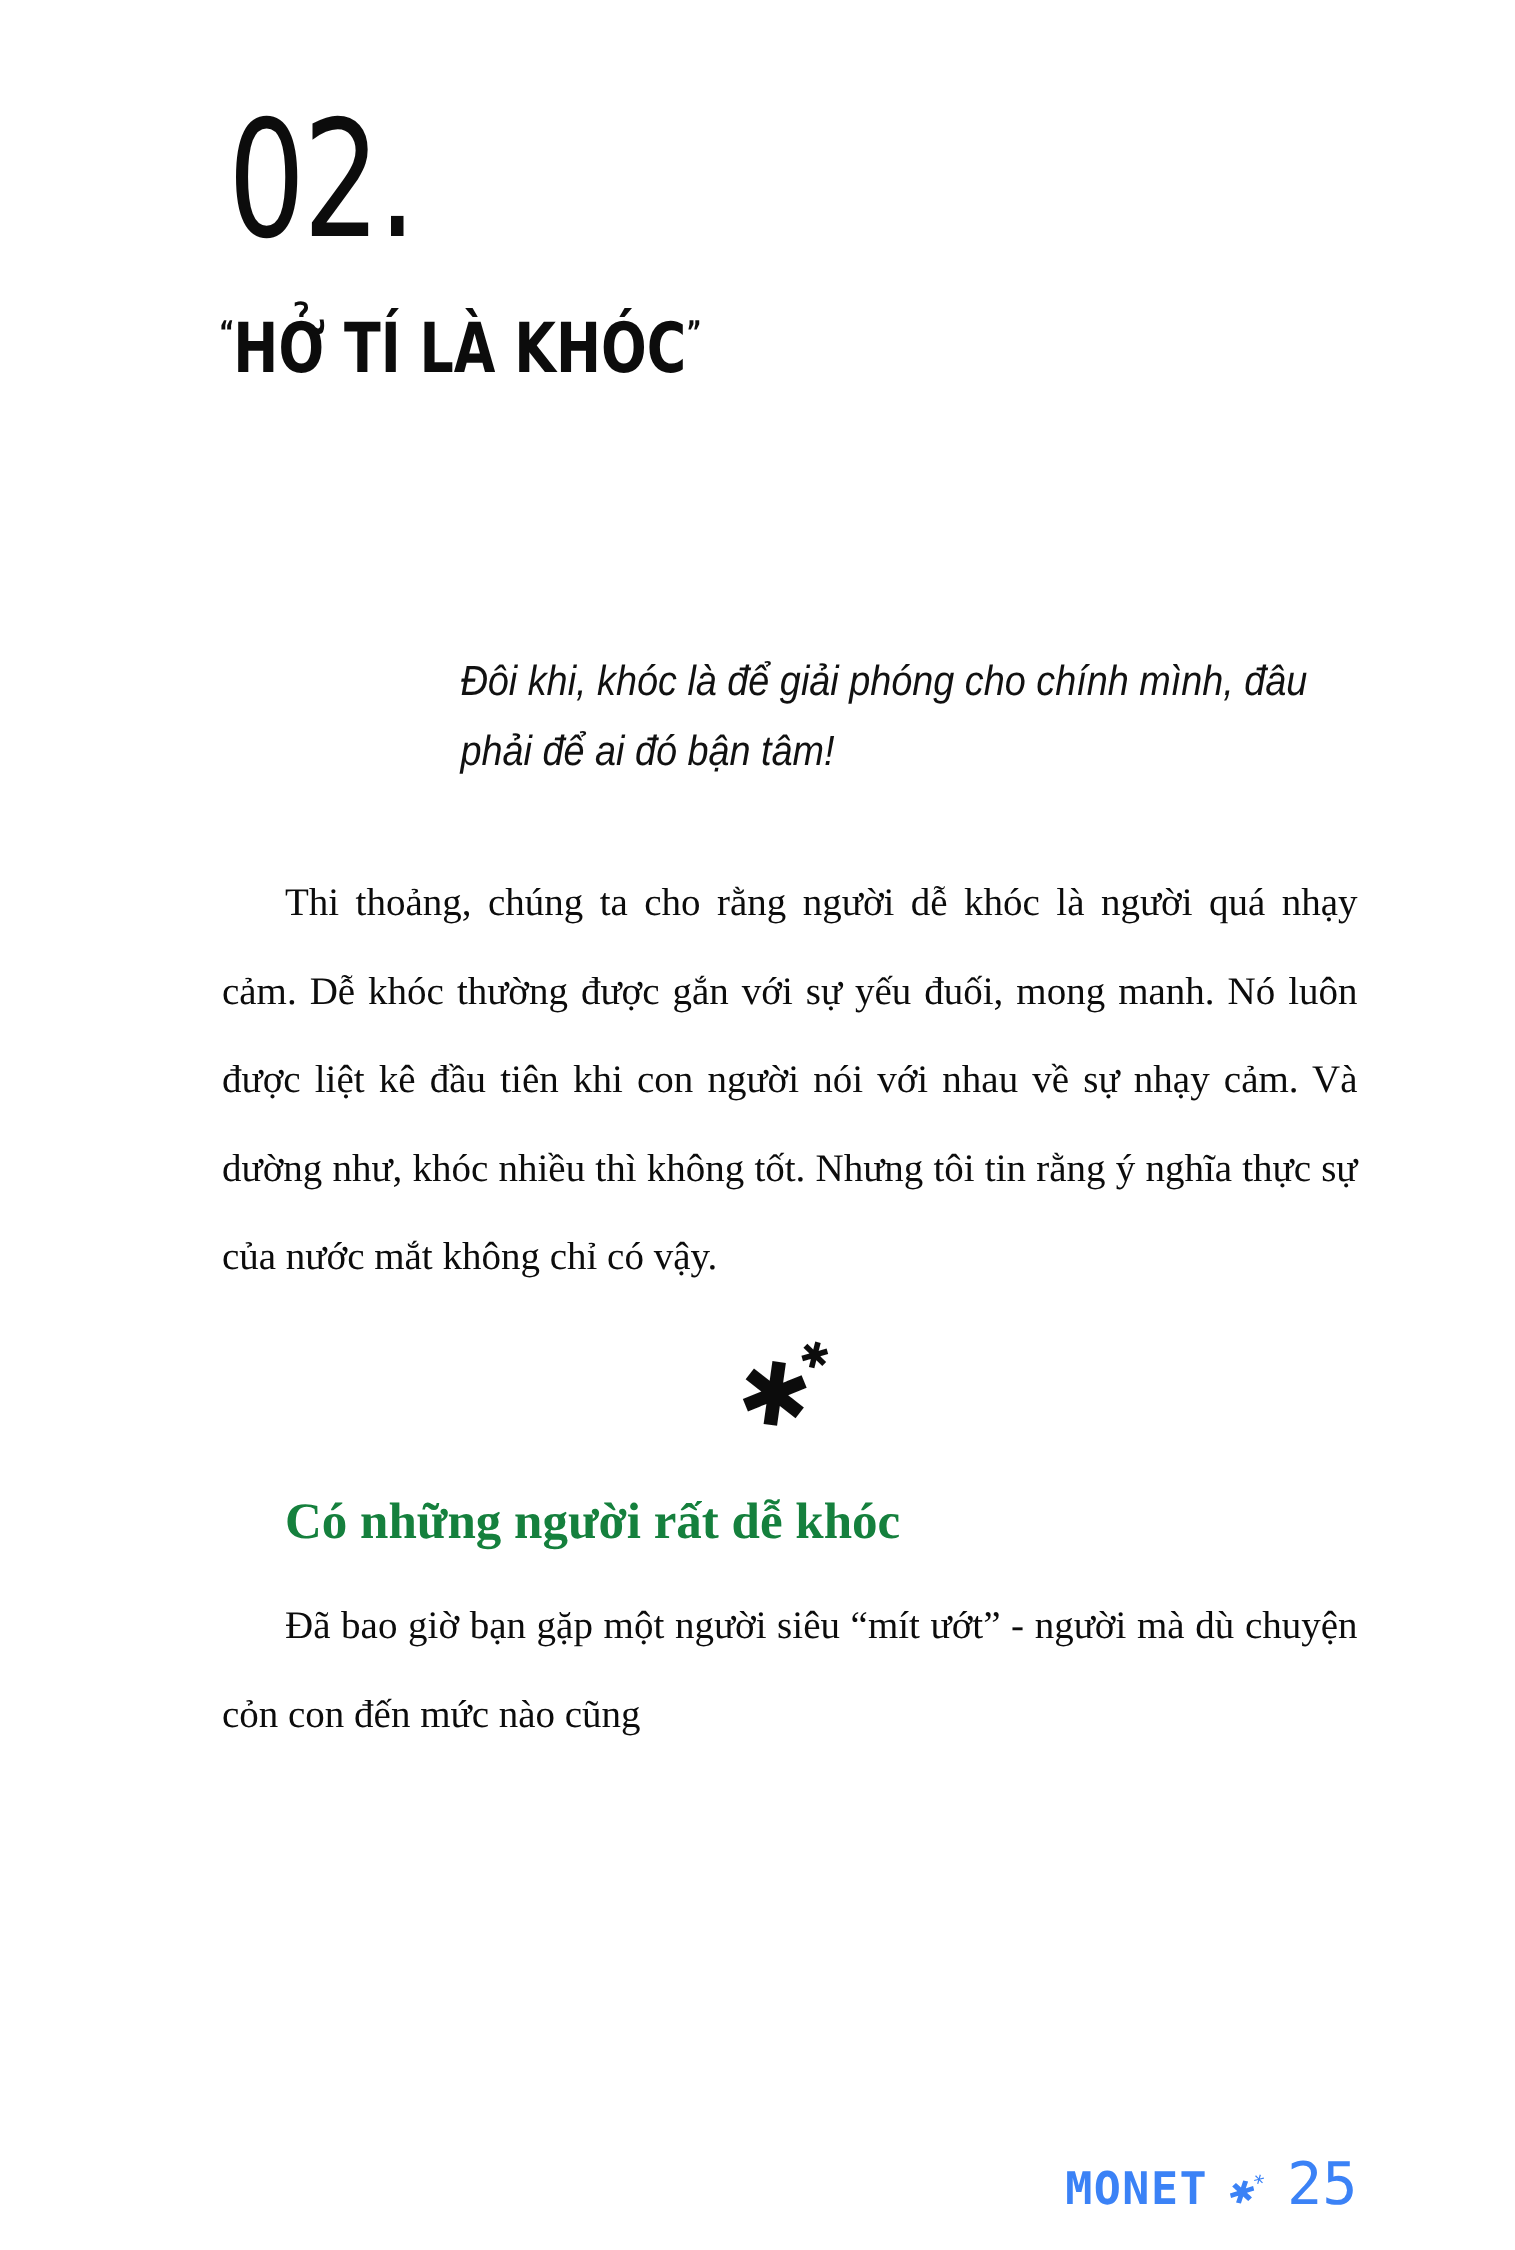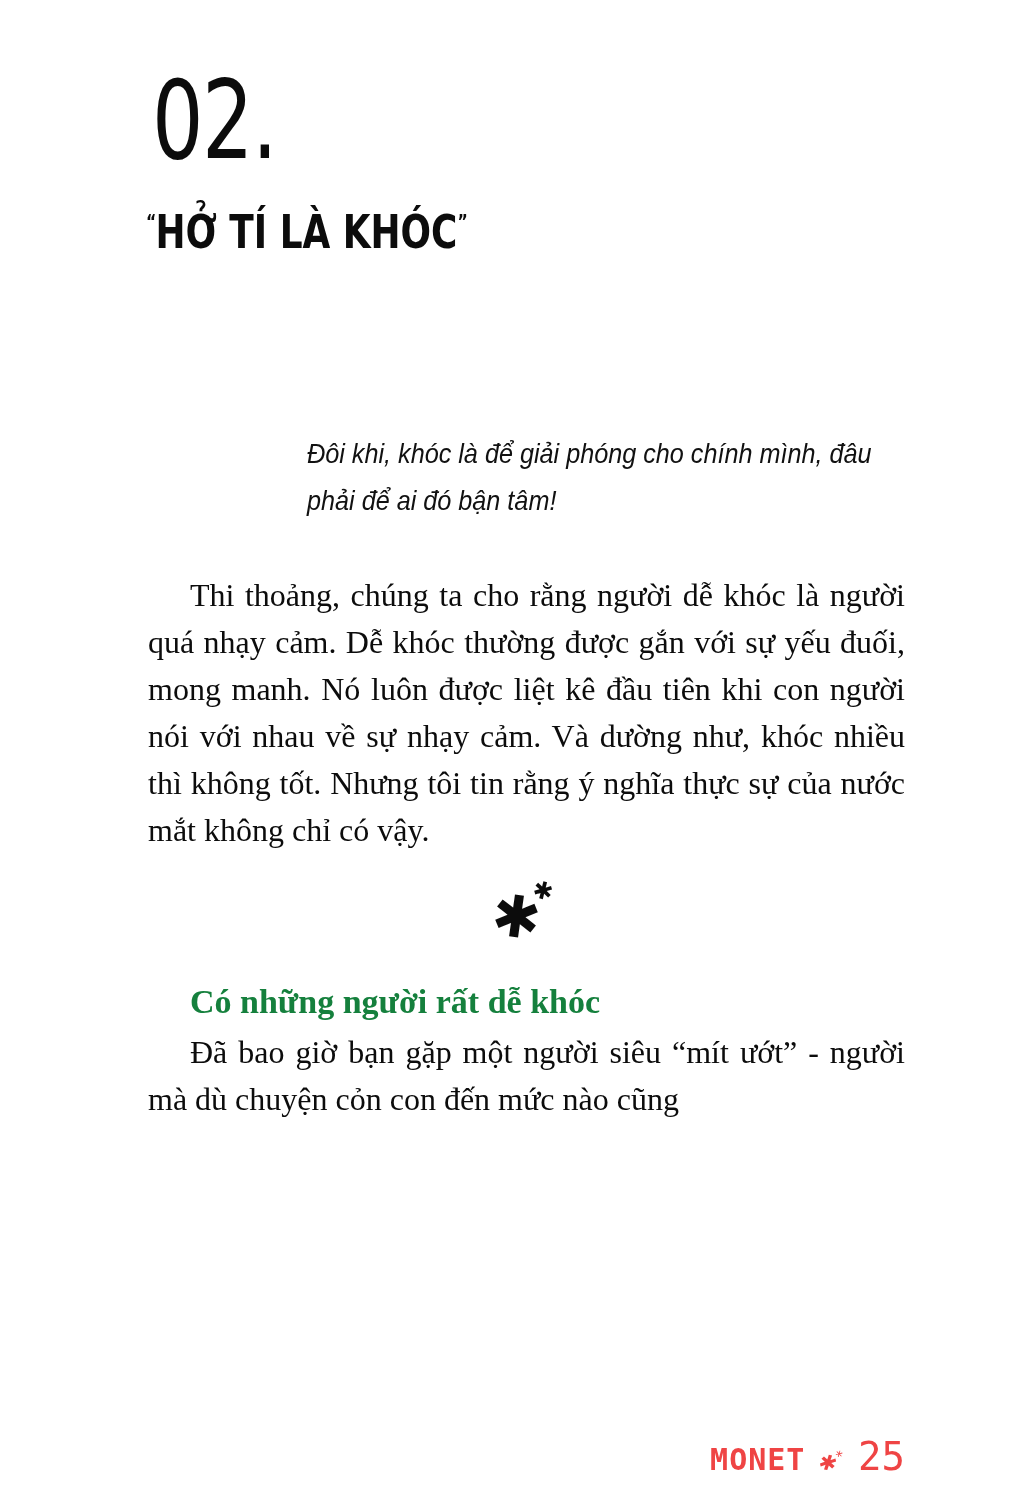--- a/index.html
+++ b/index.html
@@ -61,22 +61,22 @@
     white-space: nowrap;
   }
 
   
   .body-column {
     position: absolute;
     left: 148px; top: 572px;
     width: 757px;
   }
   .body-column p {
-    font-size: 32px;
-    line-height: 47px;
+    font-size: 26px;
+    line-height: 59px;
     text-align: justify;
     text-indent: 42px;
     color: #0c0c0c;
   }
   .body-column p + p { margin-top: 13px; }
 
   
   .divider {
     margin-top: 34px;
     height: 82px;
@@ -103,30 +103,30 @@
 
   
   .subheading {
     margin-top: 8px;
     font-size: 34px;
     font-weight: 700;
     line-height: 47px;
     text-indent: 42px;
     color: #15803d;
   }
-  .after-heading { margin-top: 4px; }
+  .after-heading { margin-top: 16px; }
 
   
   .footer {
     position: absolute;
     right: 105px; top: 1434px;
     display: flex;
     align-items: baseline;
     gap: 14px;
-    color: #ef4444;
+    color: #3b82f6;
     justify-content: flex-end;
   }
   .footer-brand {
     font-family: "DejaVu Sans Mono", "Liberation Mono", monospace;
     font-size: 30px;
     font-weight: 700;
     letter-spacing: 1px;
   }
   .footer-ornament {
     font-family: "DejaVu Sans", sans-serif;

